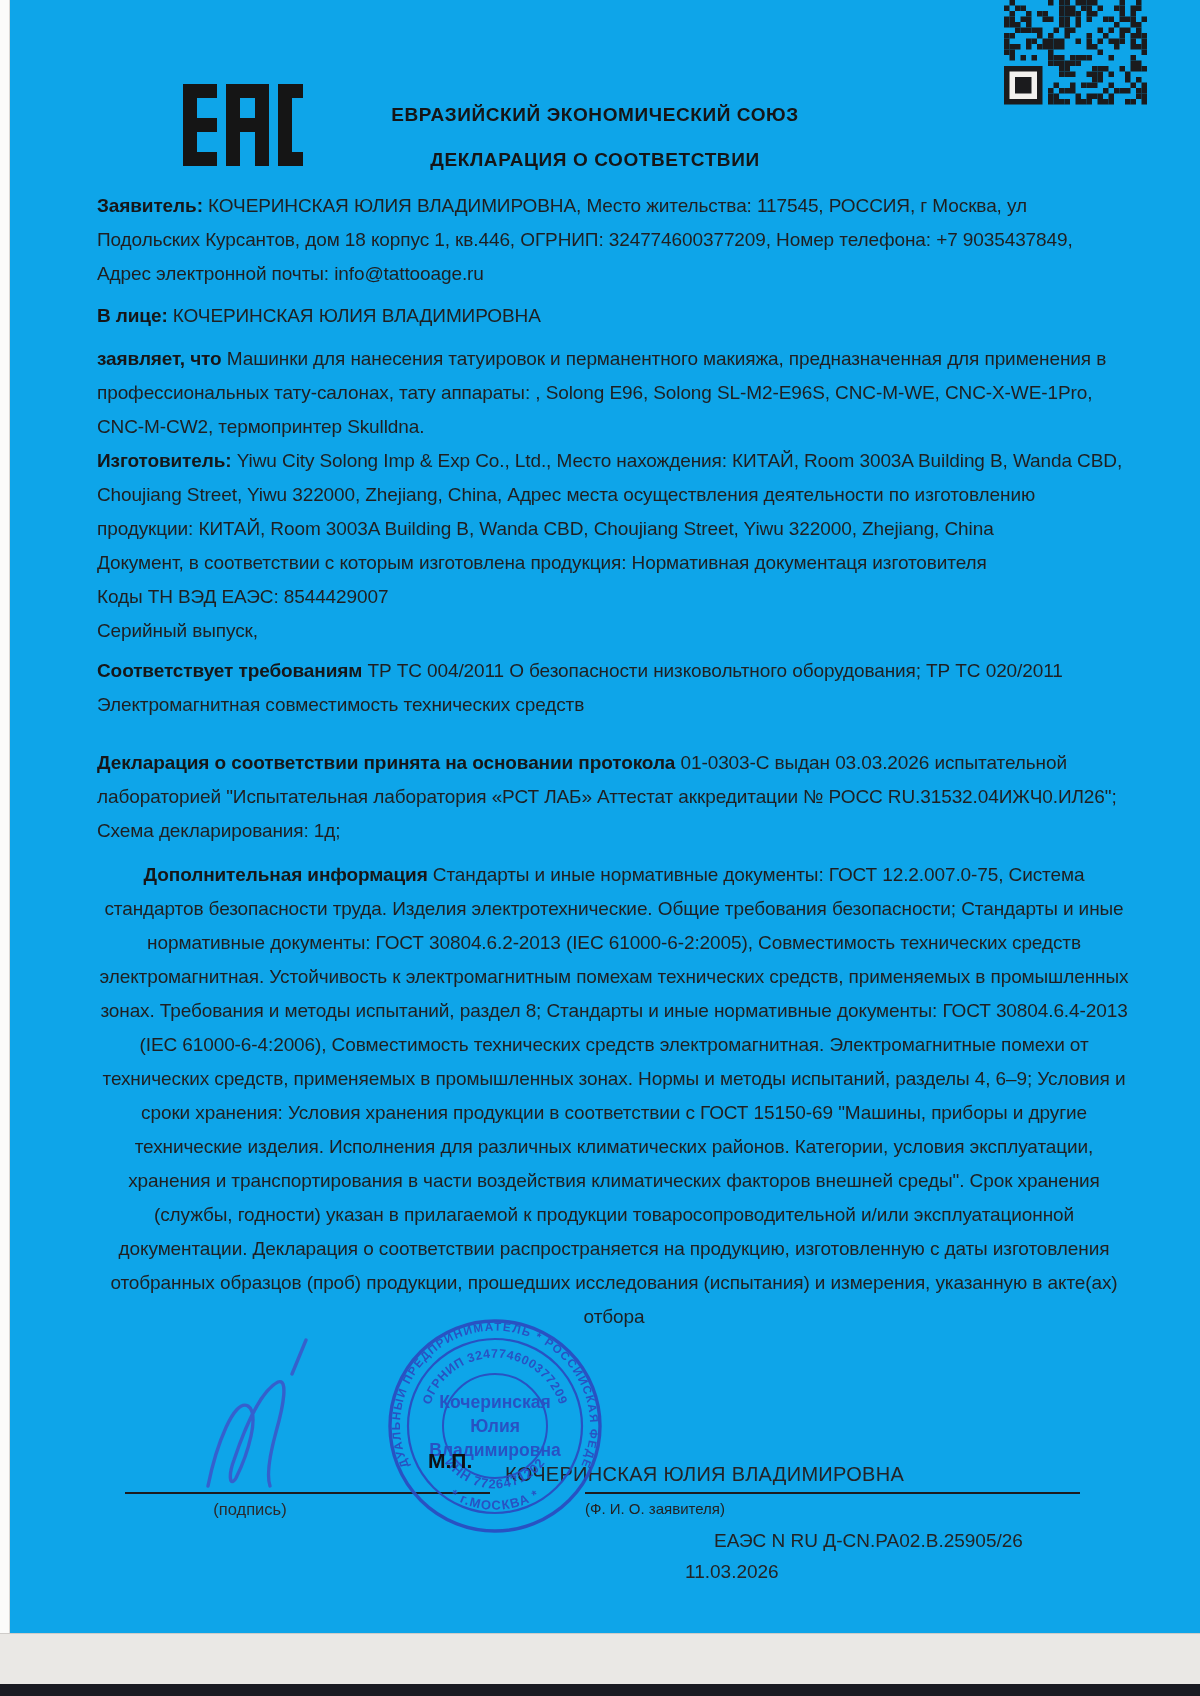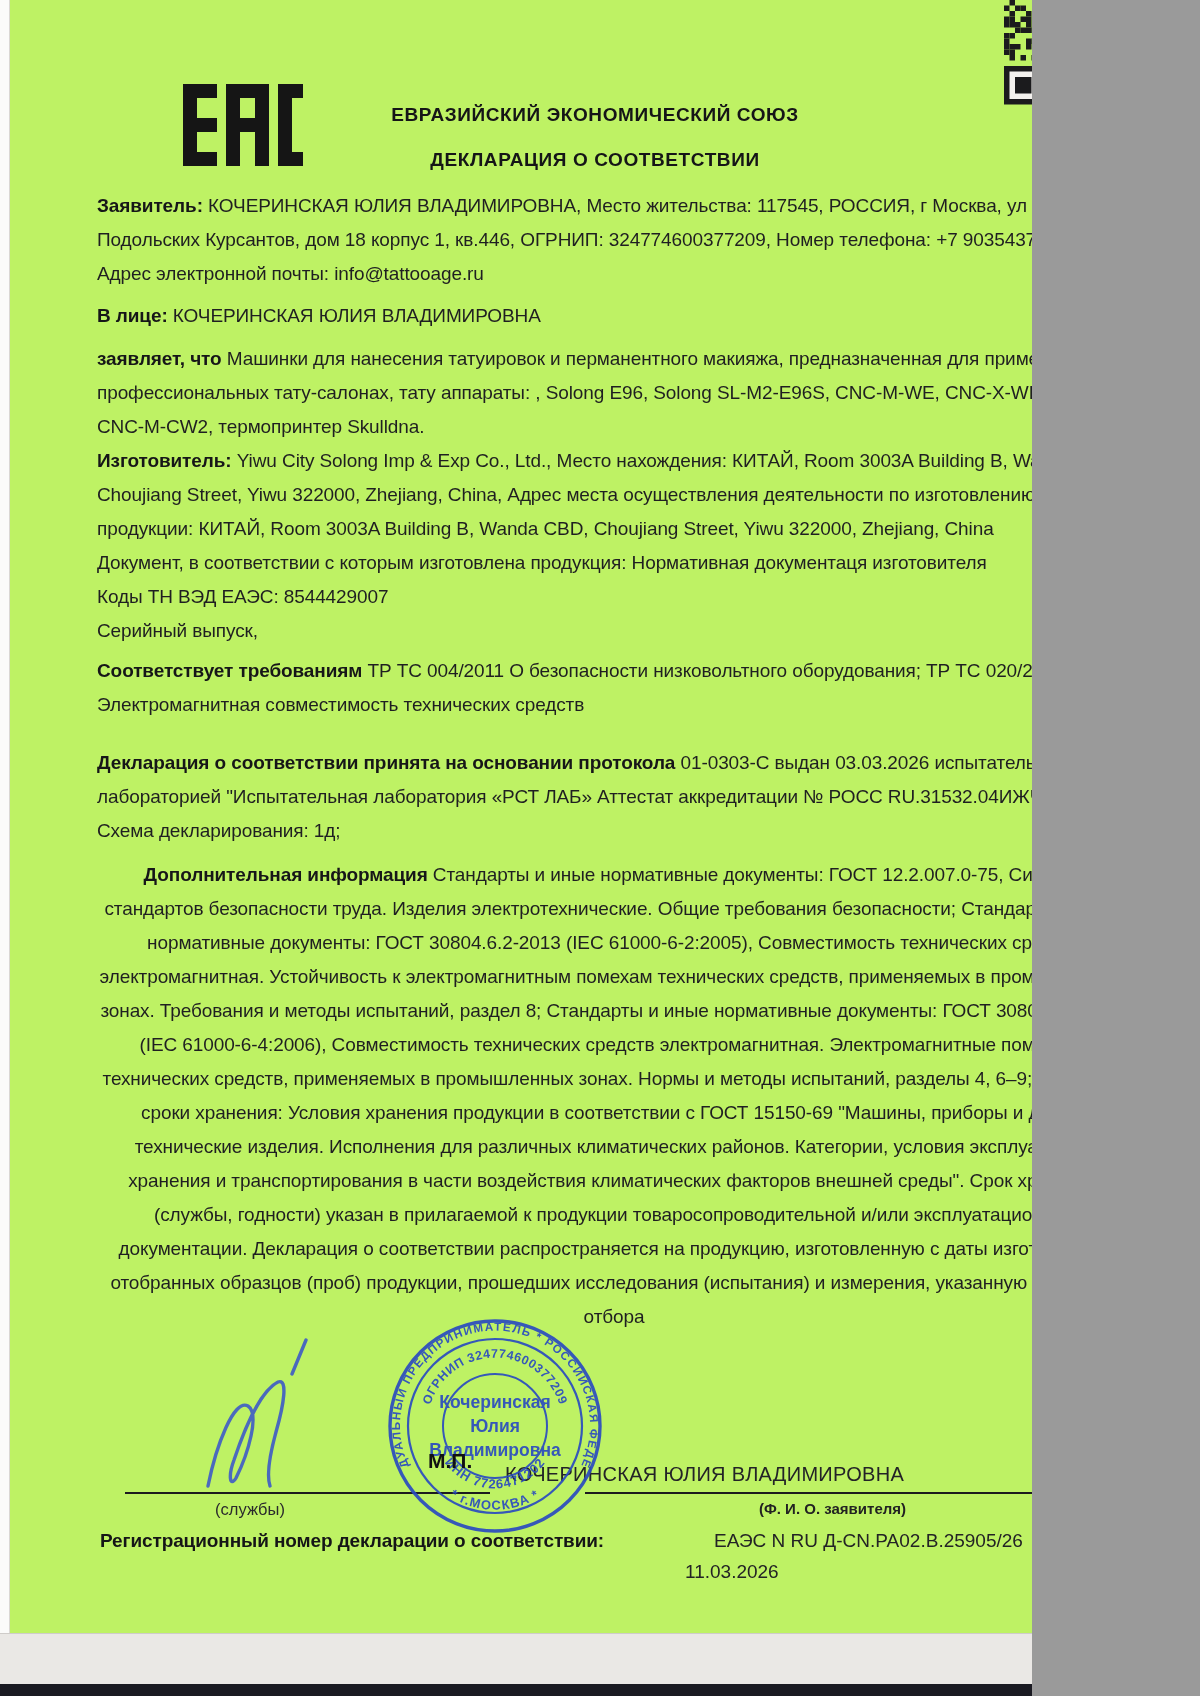--- a/index.html
+++ b/index.html
@@ -1,16 +1,16 @@
 <!DOCTYPE html>
 <html><head>
 <meta charset="utf-8">
 <style>
   html,body{margin:0;padding:0;background:#9a9a9a;}
-  .page{position:relative;width:1032px;height:1696px;background:#bef264;overflow:hidden;
+  .page{position:relative;width:1200px;height:1696px;background:#0ea5e9;overflow:hidden;
         font-family:"Liberation Sans",sans-serif;color:#1f1f21;}
   .abs{position:absolute;}
   
   .edge-white{left:0;top:0;width:9px;height:1633px;background:#fbfbfa;border-right:1px solid #dad7d4;}
   .scan-gray{left:0;top:1633px;width:1200px;height:51px;background:#eae8e5;border-top:1px solid #cfccc9;}
   .scan-dark{left:0;top:1684px;width:1200px;height:12px;background:#1a1a22;}
   
   .eac-logo{left:183px;top:84px;}
   .titles{left:195px;top:104px;width:800px;text-align:center;}
   .title-line{font-size:19px;font-weight:bold;letter-spacing:.6px;color:#151517;}
@@ -22,21 +22,21 @@
   .lbl{font-weight:bold;color:#161618;}
   .m8{margin-top:8px!important;}  .m9{margin-top:9px!important;}
   .m6{margin-top:6px!important;}  .m24{margin-top:24px!important;}
   .m10{margin-top:10px!important;text-align:center;}.m30{margin-top:30px!important;}
   .p-suffix{display:block;font-weight:bold;color:#161618;}
   
   .sig-line{border-top:2px solid #1c1c1e;height:0;}
   .line-left{left:125px;top:1492px;width:365px;}
   .line-right{left:585px;top:1492px;width:495px;}
   .podpis{left:145px;top:1500px;width:210px;text-align:center;font-size:16.5px;color:#2a2a2c;}
-  .fio-label{left:585px;top:1500px;width:495px;text-align:center;font-size:15px;font-weight:bold;color:#222;}
+  .fio-label{left:585px;top:1500px;width:495px;font-size:15px;font-weight:normal;color:#222;}
   .fio-name{left:505px;top:1463px;font-size:20px;letter-spacing:.3px;color:#232327;}
   .mp{left:428px;top:1449px;font-size:21px;font-weight:bold;color:#101012;z-index:6;}
   .stamp{left:380px;top:1311px;z-index:4;opacity:.92;}
   .signature{left:190px;top:1328px;z-index:3;}
   
   .reg-label{font-size:19px;font-weight:bold;color:#151517;letter-spacing:-.1px;}
   .reg-value{font-size:19px;color:#232325;}
   .reg1l{left:100px;top:1530px;} .reg1v{left:685px;top:1530px;margin-left:29px;}
   .reg2l{left:100px;top:1561px;} .reg2v{left:685px;top:1561px;}
 </style>
@@ -313,24 +313,23 @@
       <text font-size="12.4" font-weight="bold" letter-spacing=".6"><textPath href="#arc-ogrn" startOffset="50%" text-anchor="middle">ОГРНИП 324774600377209</textPath></text>
       <text font-size="13" font-weight="bold" letter-spacing="1"><textPath href="#arc-inn" startOffset="50%" text-anchor="middle">ИНН 7726471202</textPath></text>
       <text x="0" y="-18" font-size="17.5" font-weight="bold" text-anchor="middle">Кочеринская</text>
       <text x="0" y="6" font-size="17.5" font-weight="bold" text-anchor="middle">Юлия</text>
       <text x="0" y="30" font-size="17.5" font-weight="bold" text-anchor="middle">Владимировна</text>
     </g>
   </svg>
 
   <div class="abs mp">М.П.</div>
   <div class="abs sig-line line-left"></div>
-  <div class="abs podpis">(службы)</div>
+  <div class="abs podpis">(подпись)</div>
   <div class="abs fio-name">КОЧЕРИНСКАЯ ЮЛИЯ ВЛАДИМИРОВНА</div>
   <div class="abs sig-line line-right"></div>
   <div class="abs fio-label">(Ф. И. О. заявителя)</div>
 
-  <div class="abs reg-label reg1l">Регистрационный номер декларации о соответствии:</div>
   <div class="abs reg-value reg1v">ЕАЭС N RU Д-CN.РА02.В.25905/26</div>
   <div class="abs reg-value reg2v">11.03.2026</div>
 
   <div class="abs scan-gray"></div>
   <div class="abs scan-dark"></div>
 </div>
 
 </body></html>

